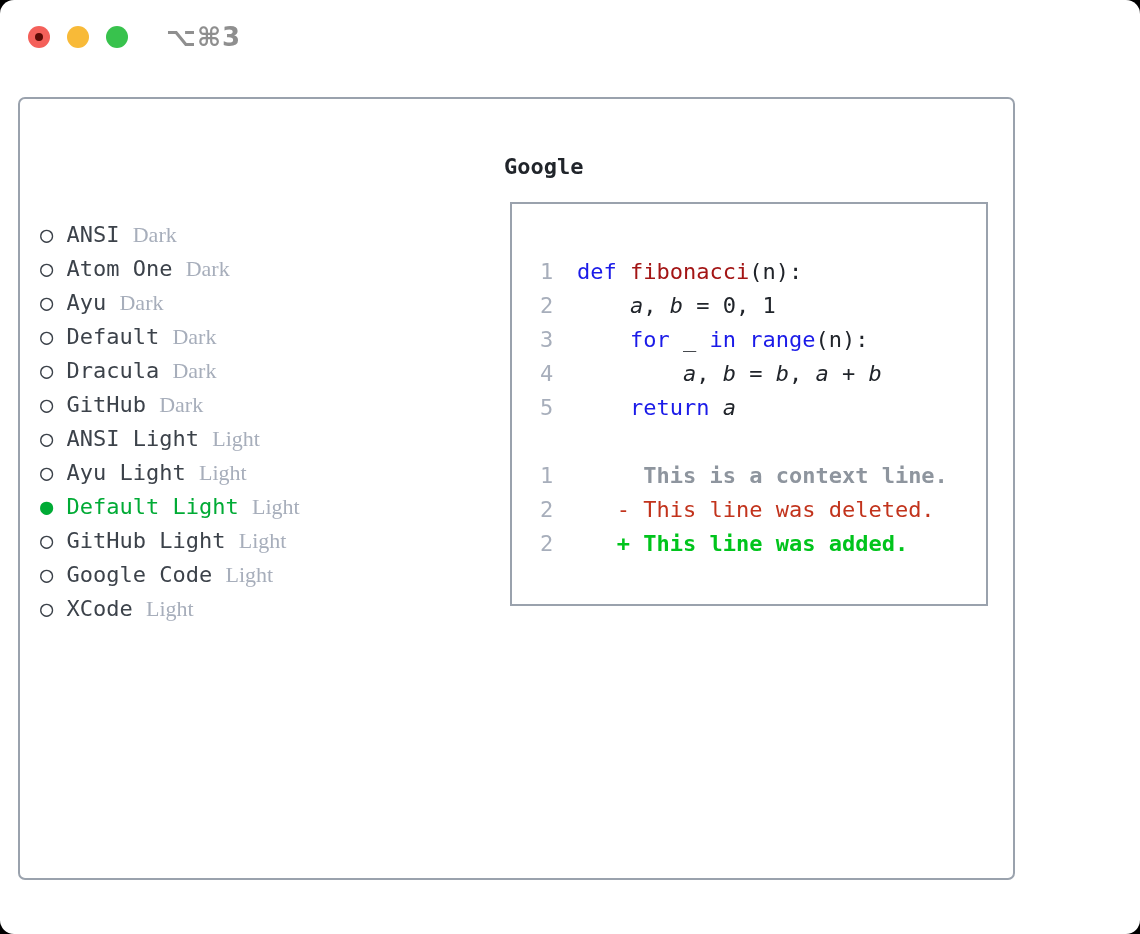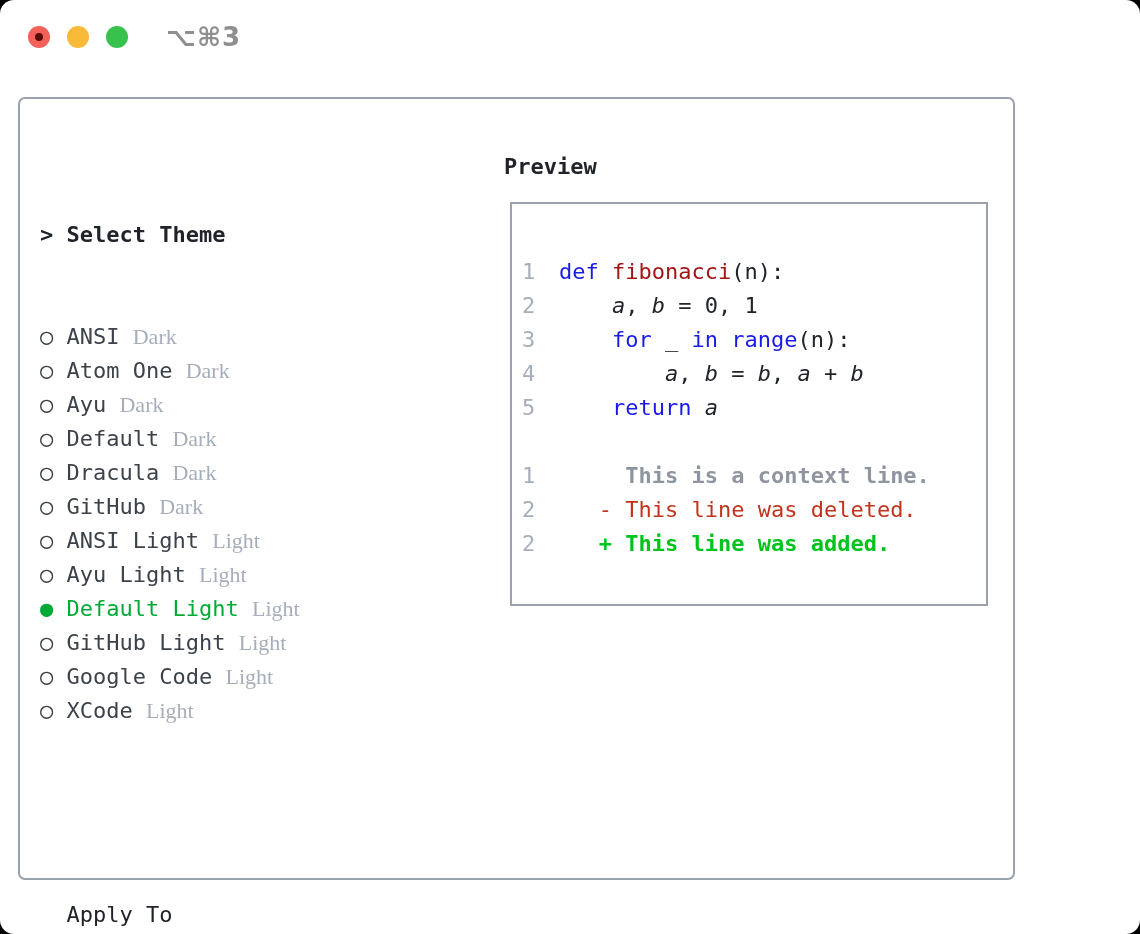--- a/index.html
+++ b/index.html
@@ -46,21 +46,21 @@
   
   .preview-title{
     position:absolute;left:484px;top:51px;height:34px;line-height:34px;
     font-size:22px;font-weight:bold;color:var(--text-dark);white-space:pre;
   }
   .preview-box{
     position:absolute;left:490px;top:103px;width:474px;height:400px;
     border:2px solid var(--border-gray);background:#fff;
   }
   .pcontent{
-    position:absolute;left:10px;top:51px;
+    position:absolute;left:28px;top:51px;
     font-size:22px;line-height:34px;white-space:pre;
   }
   .pline{height:34px;}
   .num{display:inline-block;width:37px;color:var(--muted);}
   .tok-plain{color:var(--text-dark);}
   .tok-kw{color:var(--keyword-blue);}
   .tok-fn{color:var(--function-red);}
   .tok-v{color:var(--text-dark);font-style:italic;}
   .tok-ctx{color:var(--context-gray);font-weight:bold;}
   .tok-del{color:var(--deleted-red);text-align:right;}
@@ -74,29 +74,27 @@
   <div class="titlebar">
     <div class="traffic red"></div>
     <div class="traffic yellow"></div>
     <div class="traffic green"></div>
     <div class="win-title">⌥⌘3</div>
   </div>
 
   <div class="panel">
 
     <div class="left-col">
-      <div class="row hdr"><span>&gt;</span><span> </span><span>Select Theme</span></div>
       <div id="theme-list"><div class="row"><span class="bullet">○</span><span class="tname"> ANSI </span><span class="variant">Dark</span></div><div class="row"><span class="bullet">○</span><span class="tname"> Atom One </span><span class="variant">Dark</span></div><div class="row"><span class="bullet">○</span><span class="tname"> Ayu </span><span class="variant">Dark</span></div><div class="row"><span class="bullet">○</span><span class="tname"> Default </span><span class="variant">Dark</span></div><div class="row"><span class="bullet">○</span><span class="tname"> Dracula </span><span class="variant">Dark</span></div><div class="row"><span class="bullet">○</span><span class="tname"> GitHub </span><span class="variant">Dark</span></div><div class="row"><span class="bullet">○</span><span class="tname"> ANSI Light </span><span class="variant">Light</span></div><div class="row"><span class="bullet">○</span><span class="tname"> Ayu Light </span><span class="variant">Light</span></div><div class="row"><span class="bullet sel">●</span><span class="tname sel"> Default Light </span><span class="variant">Light</span></div><div class="row"><span class="bullet">○</span><span class="tname"> GitHub Light </span><span class="variant">Light</span></div><div class="row"><span class="bullet">○</span><span class="tname"> Google Code </span><span class="variant">Light</span></div><div class="row"><span class="bullet">○</span><span class="tname"> XCode </span><span class="variant">Light</span></div></div>
       <div class="spacer"></div>
-      <div class="row"><span>  </span><span class="hdr" style="font-weight:normal;color:var(--text-dark)">Apply To</span></div>
       
       
       
     </div>
 
-    <div class="preview-title">Preview</div>
+    <div class="preview-title">Google</div>
 
     <div class="preview-box">
       <div class="pcontent" id="preview-content"><div class="pline"><span class="num">1</span><span class="tok-kw">def</span><span class="tok-plain"> </span><span class="tok-fn">fibonacci</span><span class="tok-plain">(n):</span></div><div class="pline"><span class="num">2</span><span class="tok-plain">    </span><span class="tok-v">a</span><span class="tok-plain">, </span><span class="tok-v">b</span><span class="tok-plain"> = 0, 1</span></div><div class="pline"><span class="num">3</span><span class="tok-plain">    </span><span class="tok-kw">for</span><span class="tok-plain"> _ </span><span class="tok-kw">in</span><span class="tok-plain"> </span><span class="tok-kw">range</span><span class="tok-plain">(n):</span></div><div class="pline"><span class="num">4</span><span class="tok-plain">        </span><span class="tok-v">a</span><span class="tok-plain">, </span><span class="tok-v">b</span><span class="tok-plain"> = </span><span class="tok-v">b</span><span class="tok-plain">, </span><span class="tok-v">a</span><span class="tok-plain"> + </span><span class="tok-v">b</span></div><div class="pline"><span class="num">5</span><span class="tok-plain">    </span><span class="tok-kw">return</span><span class="tok-plain"> </span><span class="tok-v">a</span></div><div class="pline"><span class="num"></span></div><div class="pline"><span class="num">1</span><span class="tok-ctx">     This is a context line.</span></div><div class="pline"><span class="num">2</span><span class="tok-del">   - This line was deleted.</span></div><div class="pline"><span class="num">2</span><span class="tok-add">   + This line was added.</span></div></div>
     </div>
 
   </div>
 </div>
 
 </body></html>

